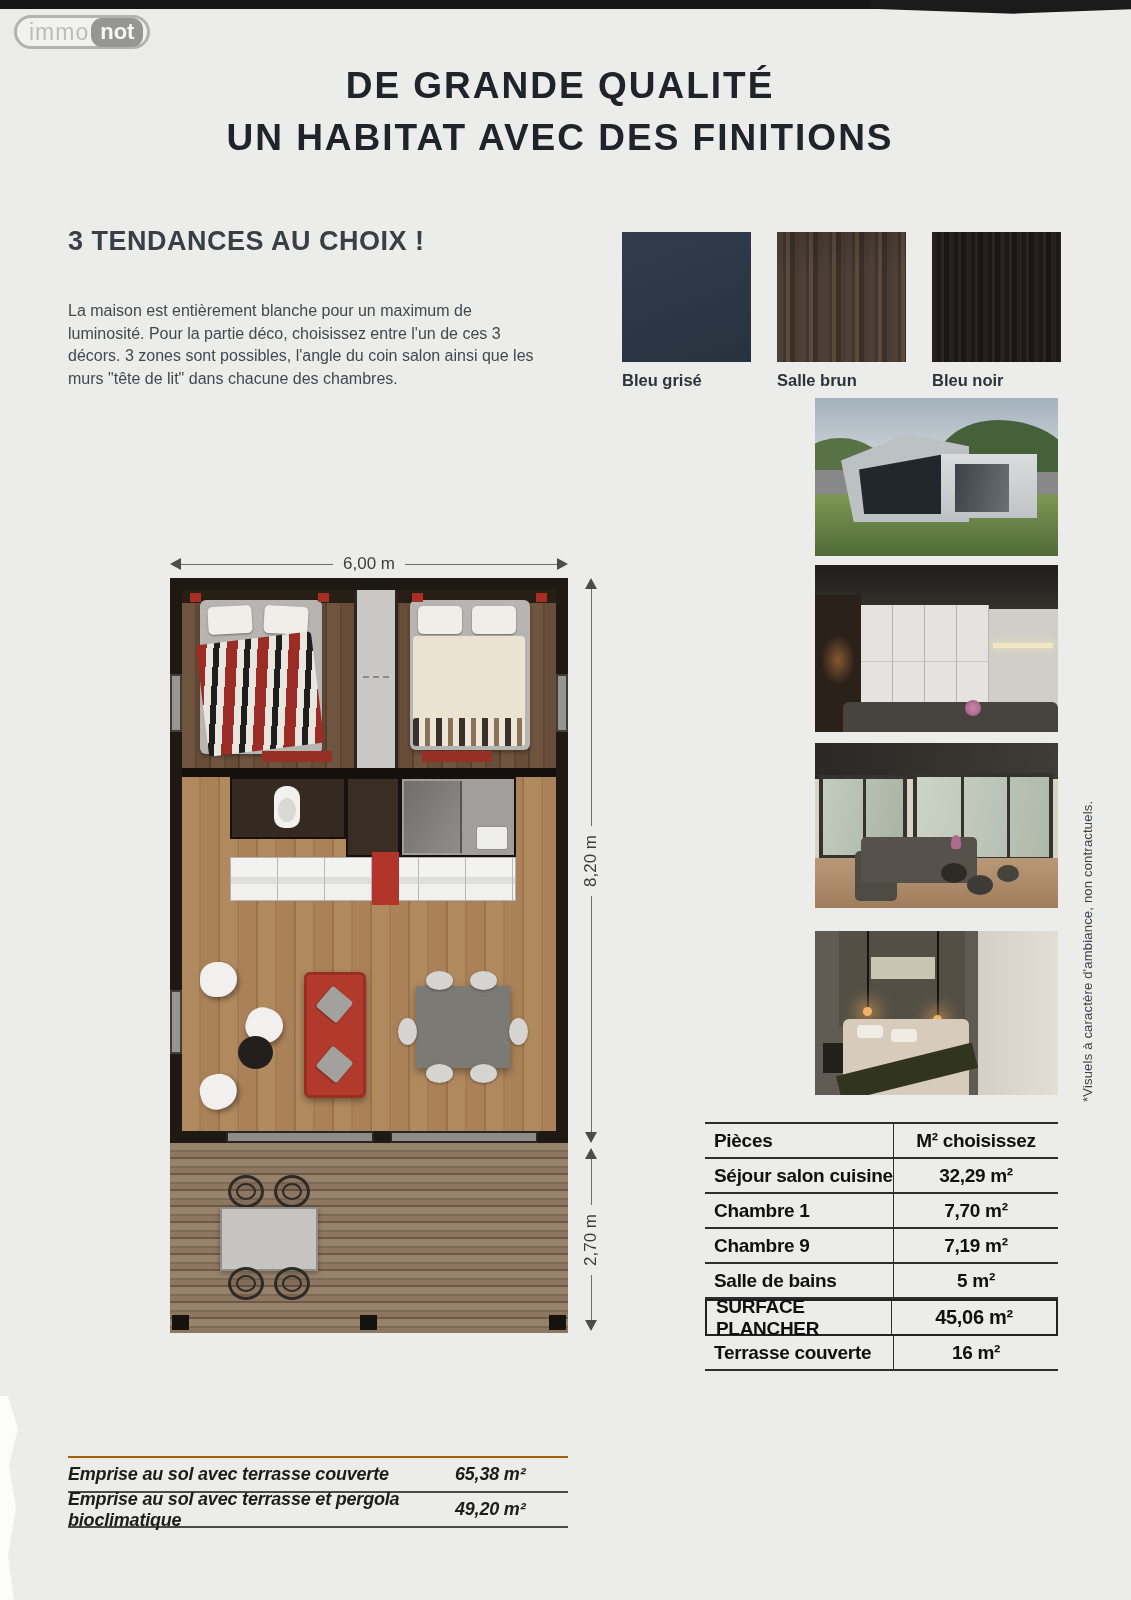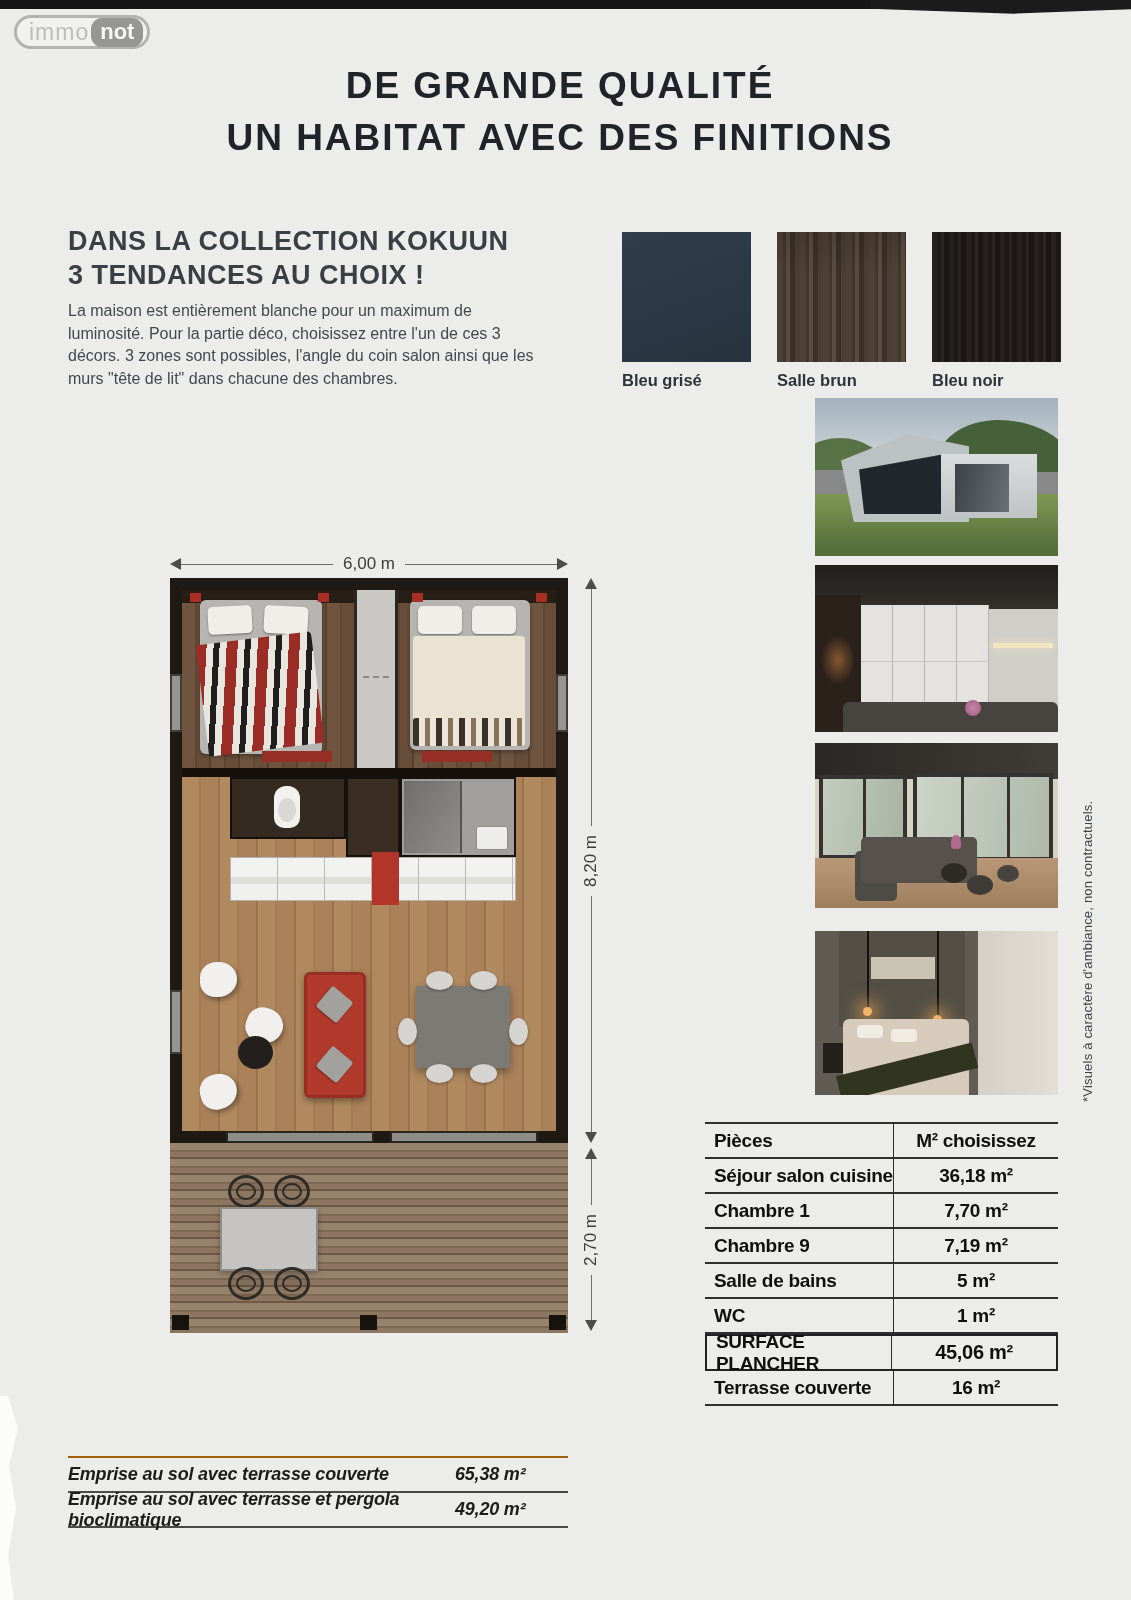--- a/index.html
+++ b/index.html
@@ -230,21 +230,20 @@
     <span class="logo-immo">immo</span>
     <span class="logo-not">not</span>
   </div>
 
   <div class="title">
     <div>DE GRANDE QUALITÉ</div>
     <div>UN HABITAT AVEC DES FINITIONS</div>
   </div>
 
   <div class="intro-head">
-    <div>DANS LA COLLECTION KOKUUN</div>
     <div>3 TENDANCES AU CHOIX !</div>
   </div>
   <div class="intro-par">La maison est entièrement blanche pour un maximum de luminosité. Pour la partie déco, choisissez entre l'un de ces 3 décors. 3 zones sont possibles, l'angle du coin salon ainsi que les murs "tête de lit" dans chacune des chambres.</div>
 
   <div class="swatches">
     <div class="swatch-item">
       <div class="swatch swatch-bleu"></div>
       <div class="swatch-label">Bleu grisé</div>
     </div>
     <div class="swatch-item">
@@ -418,37 +417,33 @@
 
   <div class="vnote">*Visuels à caractère d'ambiance, non contractuels.</div>
 
   <div class="areas">
     <div class="arow">
       <div class="c1">Pièces</div>
       <div class="c2">M² choisissez</div>
     </div>
     <div class="arow">
       <div class="c1">Séjour salon cuisine</div>
-      <div class="c2">36,18 m²</div>
+      <div class="c2">32,29 m²</div>
     </div>
     <div class="arow">
       <div class="c1">Chambre 1</div>
       <div class="c2">7,70 m²</div>
     </div>
     <div class="arow">
       <div class="c1">Chambre 9</div>
       <div class="c2">7,19 m²</div>
     </div>
     <div class="arow">
       <div class="c1">Salle de bains</div>
       <div class="c2">5 m²</div>
-    </div>
-    <div class="arow">
-      <div class="c1">WC</div>
-      <div class="c2">1 m²</div>
     </div>
     <div class="arow em">
       <div class="c1">SURFACE PLANCHER</div>
       <div class="c2">45,06 m²</div>
     </div>
     <div class="arow">
       <div class="c1">Terrasse couverte</div>
       <div class="c2">16 m²</div>
     </div>
   </div>

